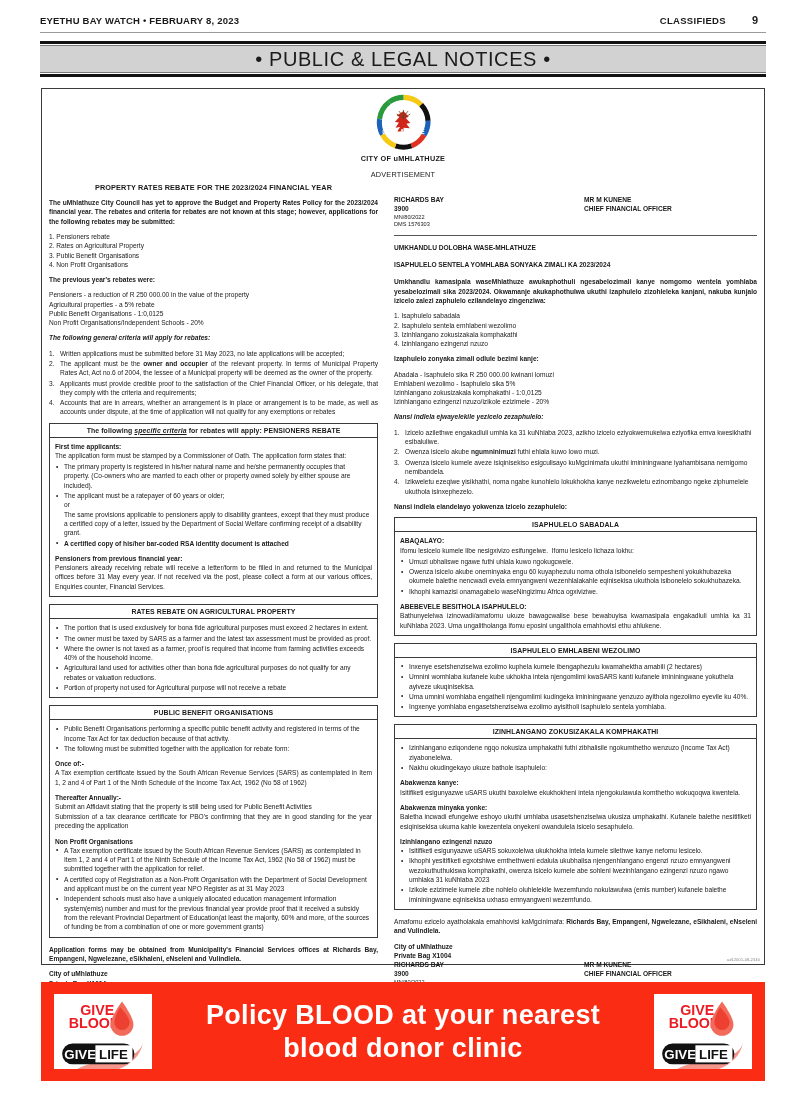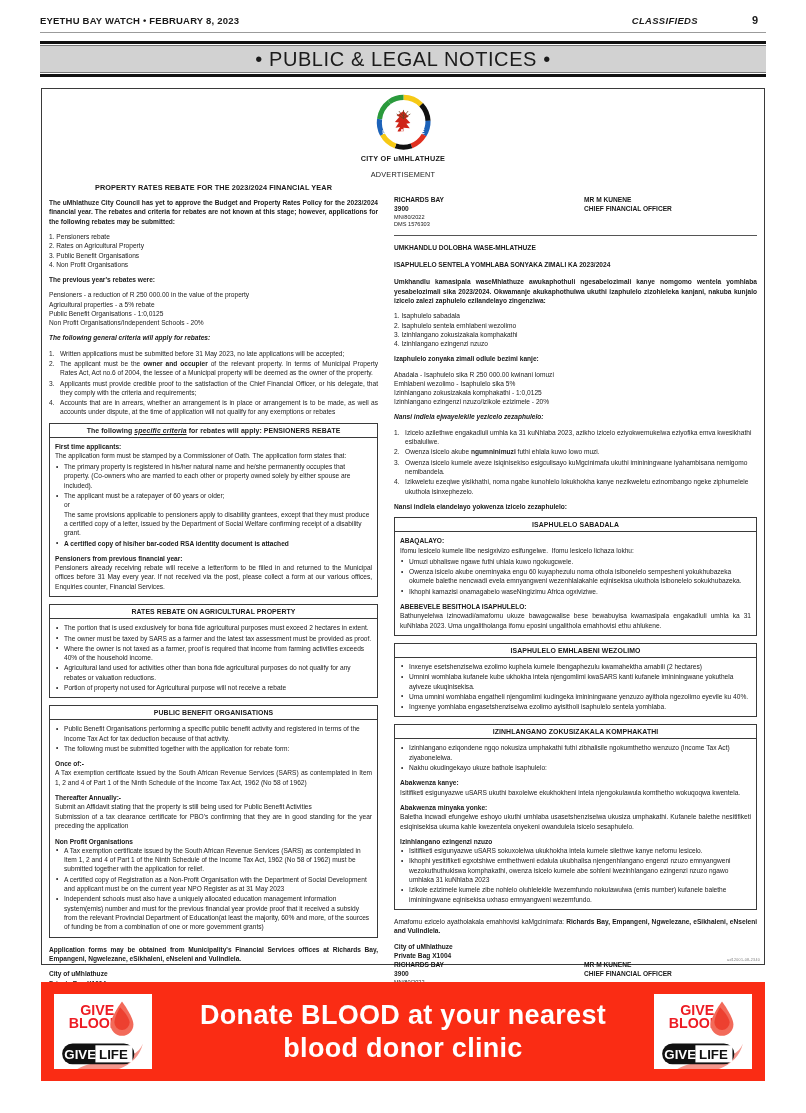--- a/index.html
+++ b/index.html
@@ -7,25 +7,25 @@
     width:806px;height:1113px;
     font-family:"Liberation Sans", sans-serif;
     color:#1a1a1a;
     -webkit-font-smoothing:antialiased;
   }
   .page{position:relative;width:806px;height:1113px;overflow:hidden;background:#fff;}
 
   
   .masthead{
     position:absolute;left:40px;top:14px;width:718px;
-    display:flex;align-items:center;gap:28px;
+    display:flex;align-items:center;
   }
   .mast-left{font-size:9.5px;font-weight:bold;letter-spacing:.2px;}
   .mast-spacer{flex:1;}
-  .mast-section{font-size:9.5px;font-weight:bold;letter-spacing:.3px;font-style:italic;}
+  .mast-section{font-size:9.5px;font-weight:bold;letter-spacing:.3px;}
   .mast-page{font-size:11px;font-weight:bold;margin-left:26px;}
   .mast-rule{position:absolute;left:40px;top:32px;width:726px;height:1px;background:#9b9b9b;}
 
   
   .banner-wrap{position:absolute;left:40px;top:41px;width:726px;}
   .banner-top-rule{height:3px;background:#111;}
   .banner-gap{height:1px;background:#fff;}
   .banner{
     height:26px;background:#d2d2d2;border-top:1px solid #777;border-bottom:1px solid #777;
     display:flex;align-items:center;justify-content:center;
@@ -399,21 +399,21 @@
         <path d="M68 14 C68 14 62 24 62 30 a8 8 0 0 0 16 0 C78 24 68 14 68 14 Z" fill="#ed4030"></path>
         <rect x="7" y="52" width="76" height="22" rx="11" fill="#111111"></rect>
         <text x="26" y="68" text-anchor="middle" font-family="Liberation Sans, sans-serif" font-size="14" font-weight="bold" fill="#ffffff">GIVE</text>
         <rect x="42" y="54" width="39" height="18" fill="#ffffff"></rect>
         <text x="61" y="68" text-anchor="middle" font-family="Liberation Sans, sans-serif" font-size="14" font-weight="bold" fill="#111111">LIFE</text>
         <path d="M64 82 l5 6 l-5 6 l-5 -6 z" fill="none" stroke="#f4968c" stroke-width="1.2"></path>
       </svg>
     </div>
 
     <div class="blood-text">
-      <div><span>Donate </span><span class="strong">BLOOD</span><span> at your nearest</span></div>
+      <div><span>Policy </span><span class="strong">BLOOD</span><span> at your nearest</span></div>
       <div>blood donor clinic</div>
     </div>
 
     <div class="gb-logo">
       <svg width="98" height="95" viewBox="0 0 100 100">
         <rect width="100" height="100" fill="#ffffff"></rect>
         <path d="M8 92 C18 78 35 72 58 70 C78 68 88 62 92 52 C88 68 76 78 56 82 C38 86 22 90 8 92 Z" fill="#f4968c"></path>
         <text x="44" y="22" text-anchor="middle" font-family="Liberation Sans, sans-serif" font-size="15" font-weight="bold" fill="#ed1c24">GIVE</text>
         <text x="41" y="36" text-anchor="middle" font-family="Liberation Sans, sans-serif" font-size="15" font-weight="bold" fill="#ed1c24">BLOOD</text>
         <path d="M70 8 C70 8 58 24 58 32 a12 12 0 0 0 24 0 C82 24 70 8 70 8 Z" fill="#f26a5a"></path>

